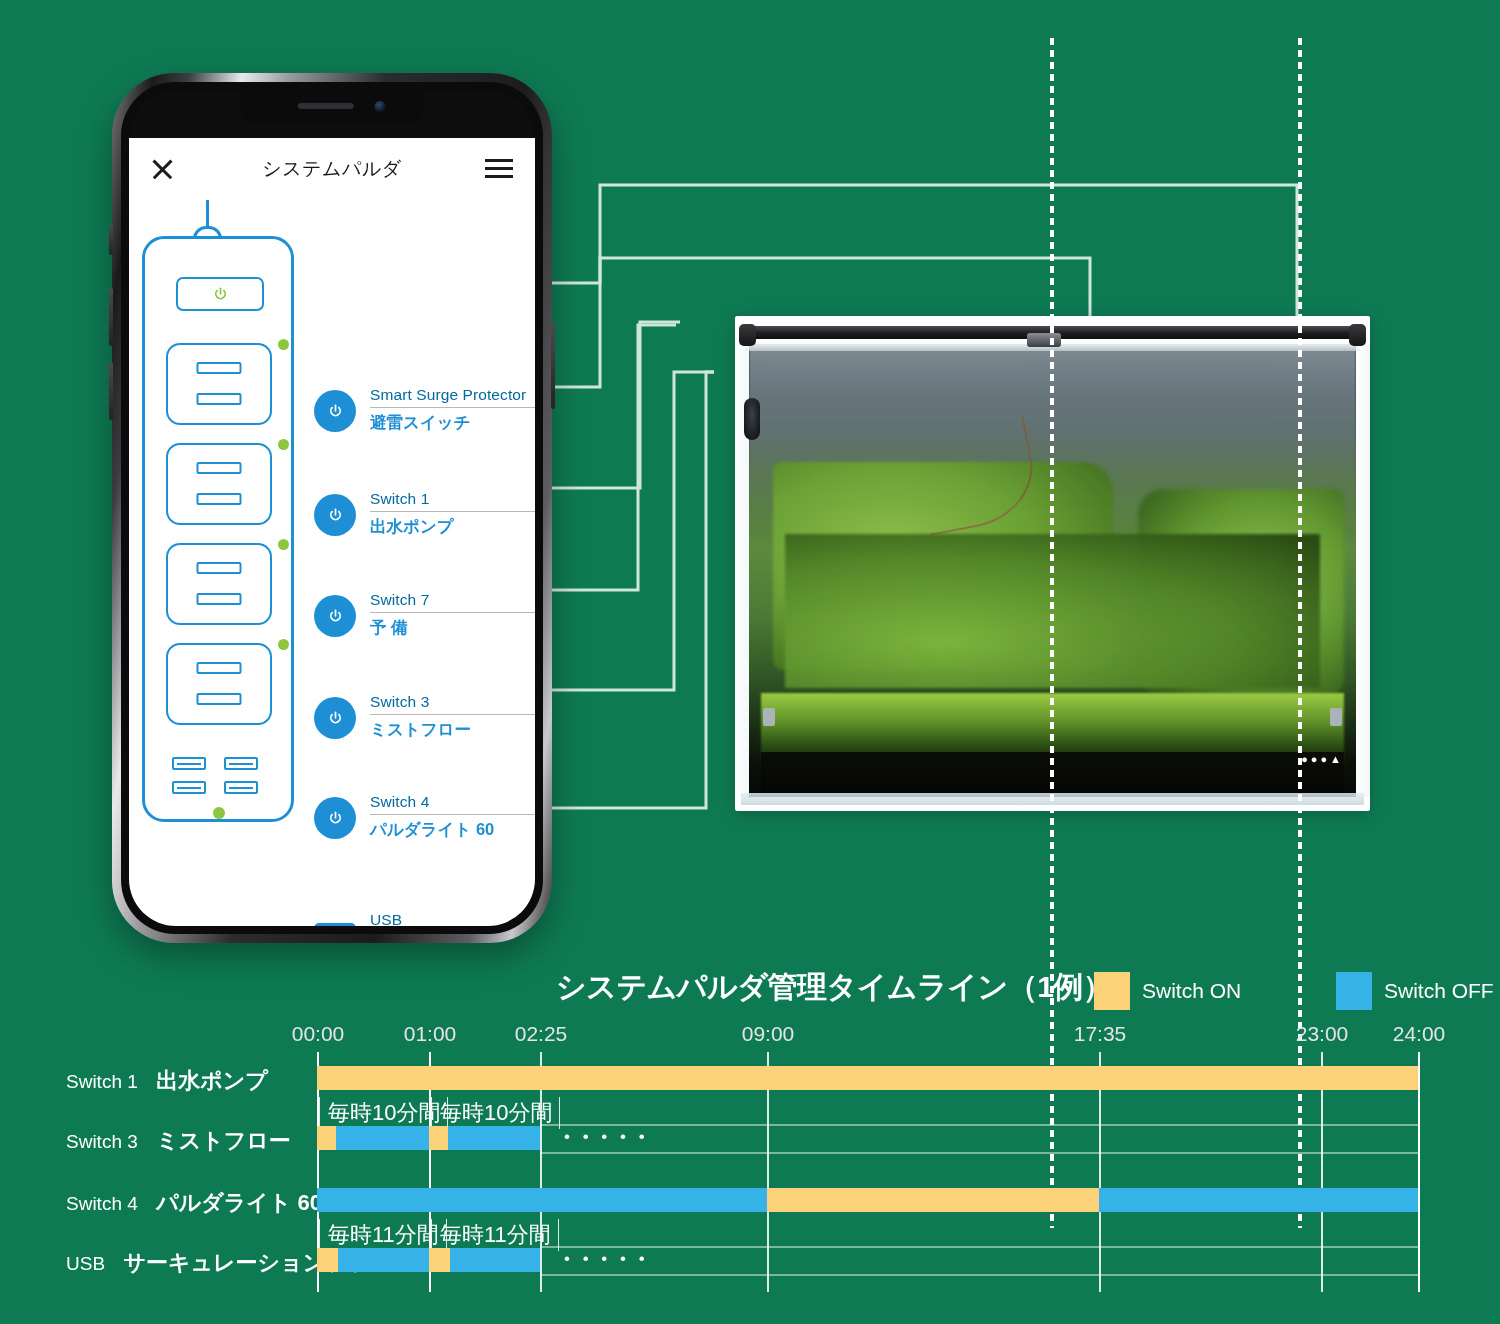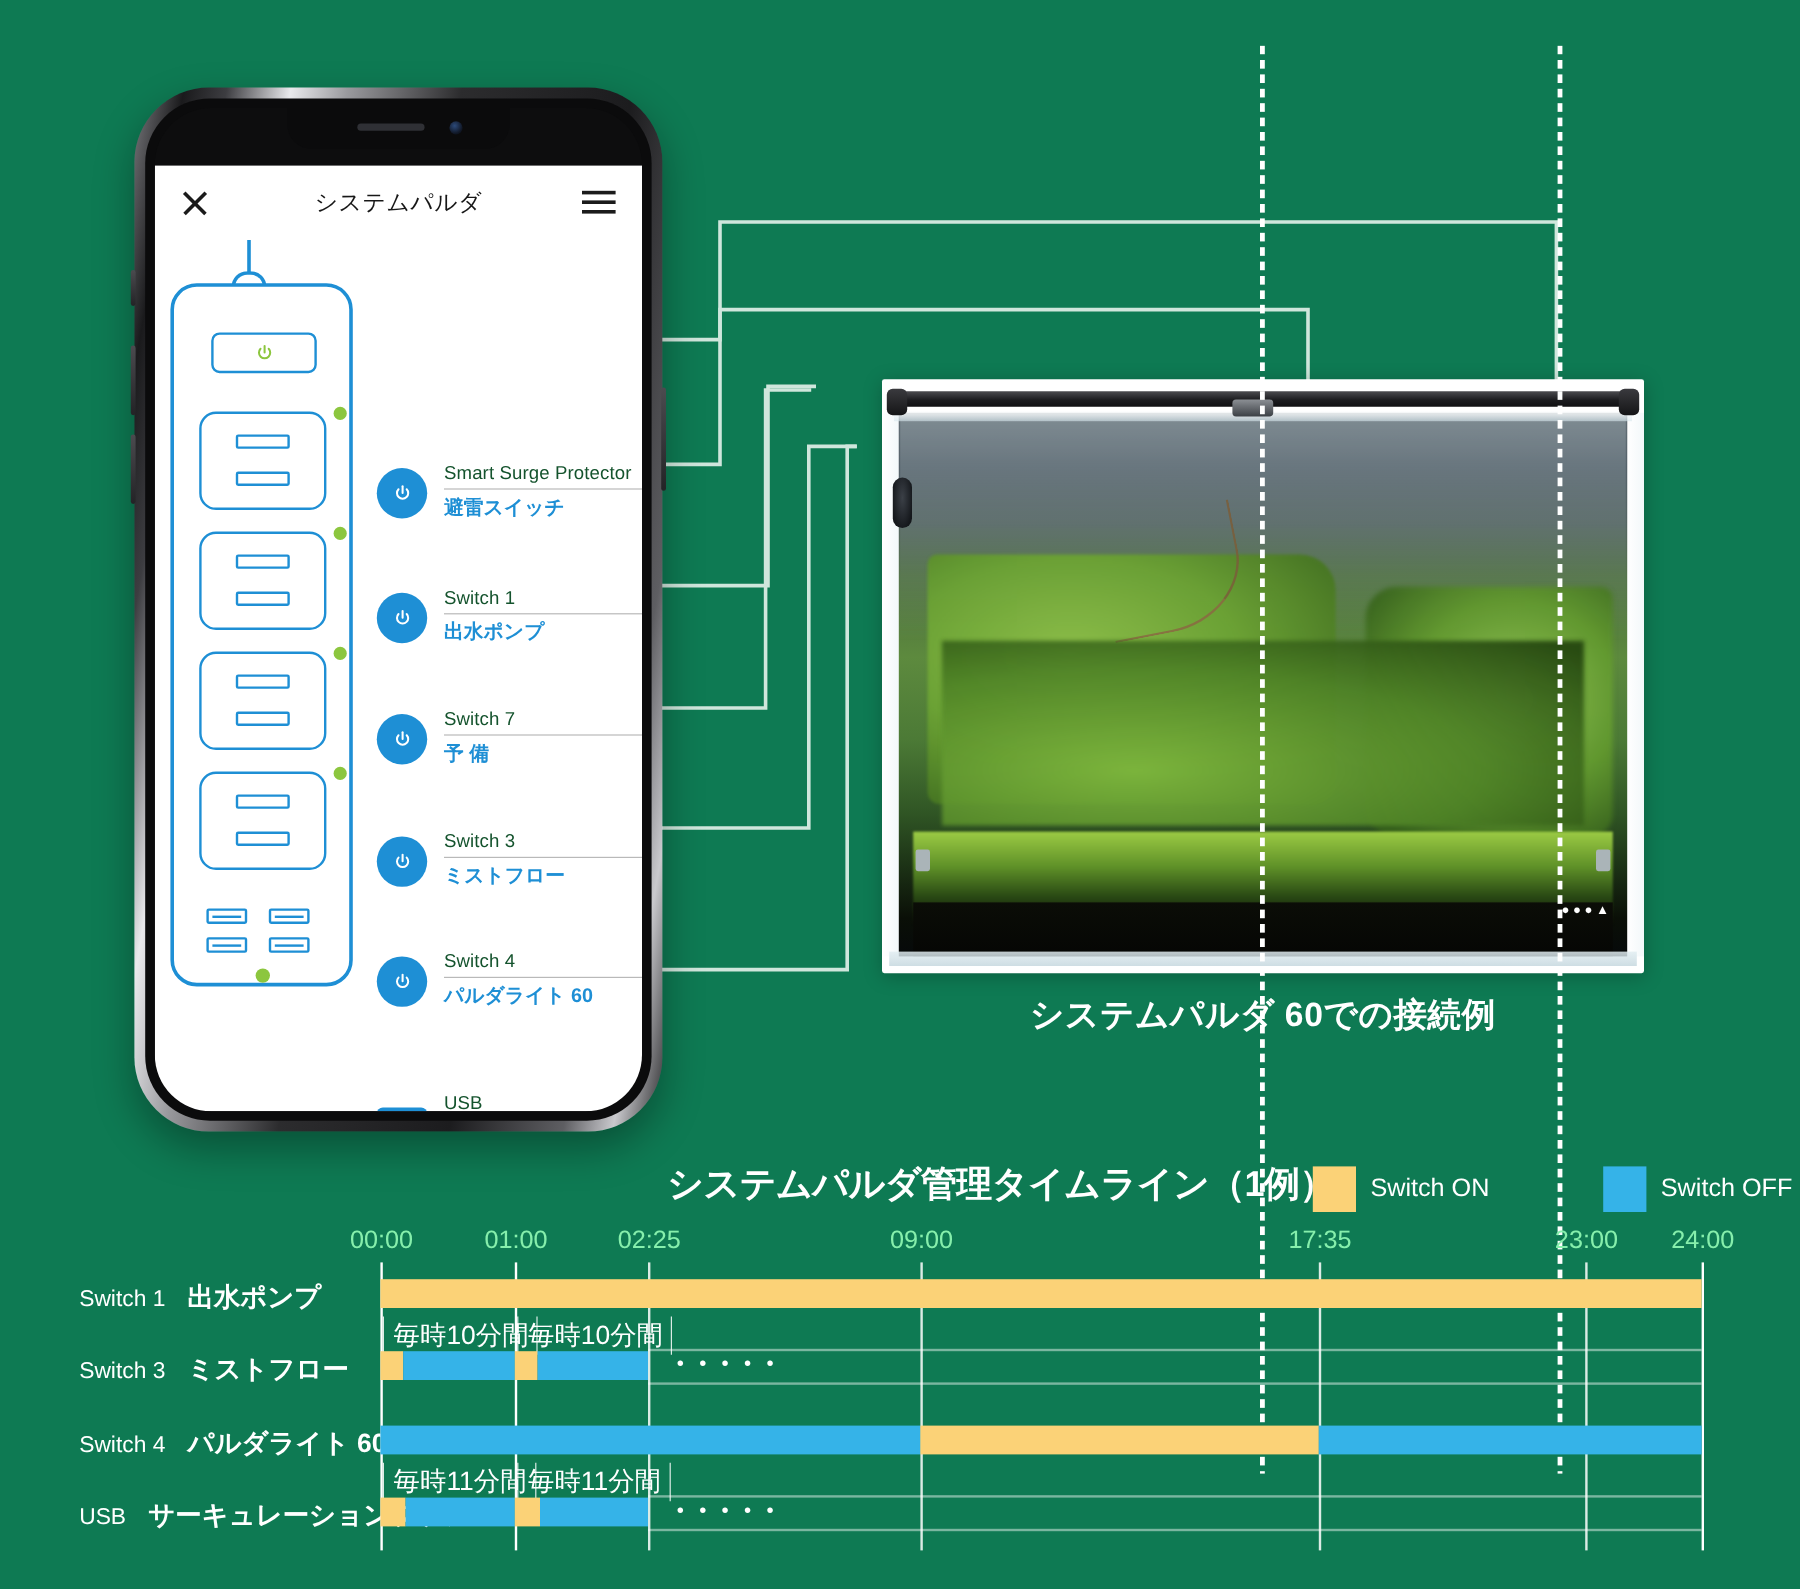--- a/index.html
+++ b/index.html
@@ -138,21 +138,21 @@
   .co-btn {
     position: absolute; left: 0; top: 0;
     width: 42px; height: 42px; border-radius: 50%;
     background: #1e8fd5; display:flex; align-items:center; justify-content:center;
   }
   .co-btn.usb-style {
     width: 42px; height: 26px; border-radius: 5px; top: 8px;
   }
   .co-txt { position: absolute; left: 56px; top: -4px; width: 190px; }
   .co-en {
-    font-size: 15.5px; color: #14532d; letter-spacing: .1px;
+    font-size: 15.5px; color: #0369a1; letter-spacing: .1px;
     padding-bottom: 3px; white-space: nowrap;
   }
   .co-line { height: 1.4px; background: #b9b9b9; width: 100%; }
   .co-jp {
     font-size: 16.5px; color: #1e8fd5; font-weight: bold;
     padding-top: 4px; white-space: nowrap;
   }
   .co-en.small { font-size: 15.5px; }
 
   
@@ -271,21 +271,21 @@
     font-size: 30px; font-weight: bold; color: #fff; letter-spacing: -.5px;
   }
   .legend { position: absolute; top: 972px; display:flex; align-items:center; gap:12px; }
   .lg-on { left: 1094px; }
   .lg-off { left: 1336px; }
   .sw { width: 36px; height: 38px; }
   .lg-label { font-size: 21px; color:#fff; }
 
   .tl { position: absolute; left: 0; top: 1022px; width: 1500px; height: 290px; }
   .tl-axis-label {
-    position: absolute; top: 0; font-size: 21px; color: #86efac;
+    position: absolute; top: 0; font-size: 21px; color: #e5e5e5;
     transform: translateX(-50%); white-space: nowrap;
   }
   .tl-grid-v {
     position: absolute; top: 30px; width: 2px; background:#ffffff; height: 240px;
   }
   .tl-grid-v.faint { background: rgba(255,255,255,.85); }
   .tl-row-label {
     position: absolute; color:#fff; white-space: nowrap;
   }
   .tl-row-label .sw-id { font-size: 19px; }
@@ -502,21 +502,20 @@
       <div class="light-knob"></div>
       <div class="brand-mark">●●●▲</div>
     </div>
     <div class="hinge" style="left:28px; top:392px;"></div>
     <div class="hinge" style="right:28px; top:392px;"></div>
   </div>
   <div class="dot-line dl1"></div>
   <div class="dot-line dl2"></div>
   <div class="knob-dial"></div>
 
-  <div class="terra-caption">システムパルダ 60での接続例</div>
 
   <div class="tl-title">システムパルダ管理タイムライン（1例）</div>
 
   <div class="legend lg-on">
     <div class="sw" style="background:#fbd277"></div>
     <div class="lg-label">Switch ON</div>
   </div>
   <div class="legend lg-off">
     <div class="sw" style="background:#35b3e8"></div>
     <div class="lg-label">Switch OFF</div>

